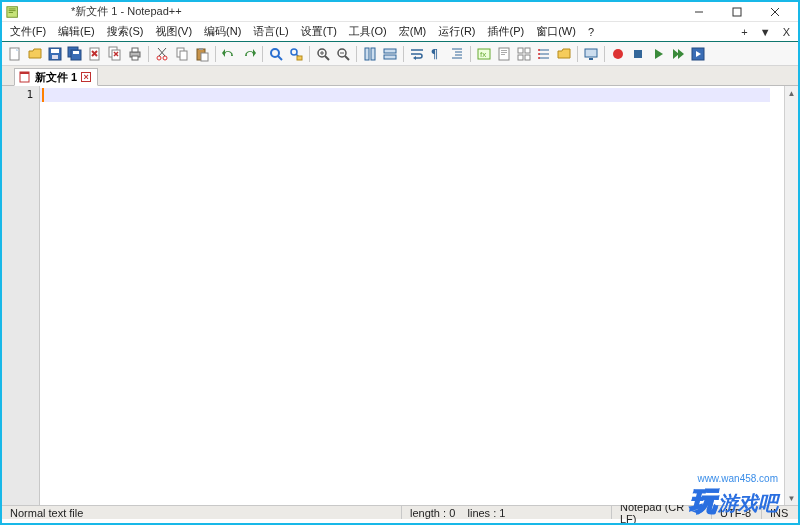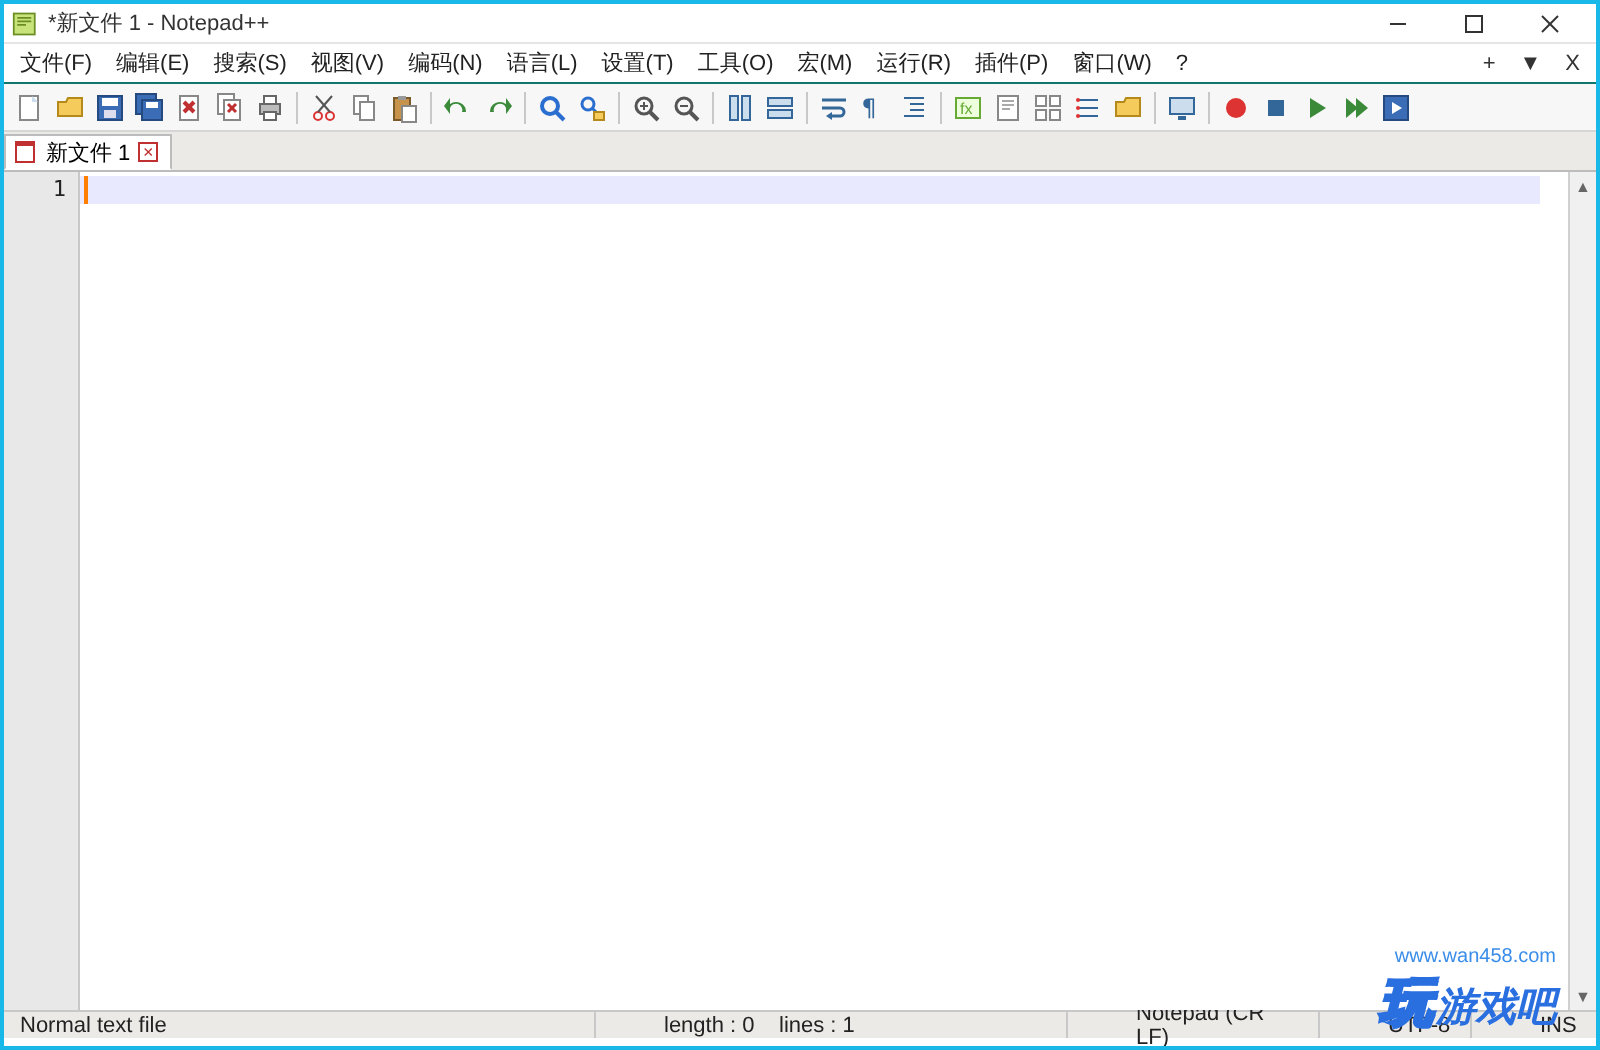--- a/index.html
+++ b/index.html
@@ -13,20 +13,21 @@
   border: 2px solid #18b8e8;
   position: relative;
 }
 .titlebar {
   height: 20px;
   background: #fff;
   display: flex;
   align-items: center;
   padding: 0 4px;
   border-bottom: 1px solid #e5e5e5;
+  gap: 47px;
 }
 .titlebar .app-icon {
   width: 14px; height: 14px;
   margin-right: 4px;
   display: flex; align-items: center; justify-content: center;
 }
 .titlebar .title { flex: 1; font-size: 11px; color: #333; }
 .window-controls { display: flex; gap: 0; }
 .window-controls .wc {
   width: 38px; height: 18px;
@@ -58,23 +59,25 @@
 }
 .toolbar .tb {
   width: 18px; height: 18px;
   display: flex; align-items: center; justify-content: center;
 }
 .toolbar .tb svg { width: 16px; height: 16px; }
 .toolbar .sep { width: 1px; height: 16px; background: #c8c8c8; margin: 0 2px; }
 .tabbar {
   height: 20px;
   display: flex;
+  align-items: flex-end;
   background: #eceae6;
   border-bottom: 1px solid #bcbcbc;
-  padding-left: 0;
+  padding-left: 12px;
+  font-weight: bold;
 }
 .tab {
   height: 18px;
   display: flex;
   align-items: center;
   padding: 0 6px 0 4px;
   background: #fff;
   border: 1px solid #bcbcbc;
   border-bottom: 1px solid #fff;
   font-size: 11px;
@@ -137,21 +140,20 @@
 }
 .vscroll .arrow { height: 14px; display: flex; align-items: center; justify-content: center; color: #666; font-size: 8px; }
 .vscroll .track { flex: 1; }
 .statusbar {
   height: 14px;
   display: flex;
   align-items: center;
   background: #eceae6;
   border-top: 1px solid #c8c8c8;
   font-size: 11px;
-  gap: 26px;
 }
 .statusbar .cell {
   padding: 0 8px;
   border-right: 1px solid #c8c8c8;
   height: 100%;
   display: flex; align-items: center;
   color: #222;
 }
 .statusbar .cell.grow { flex: 1; }
 .watermark {

